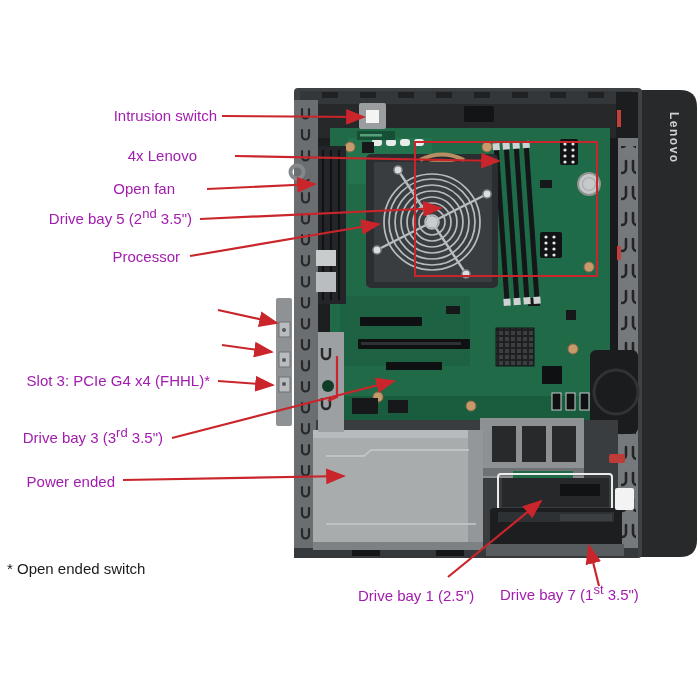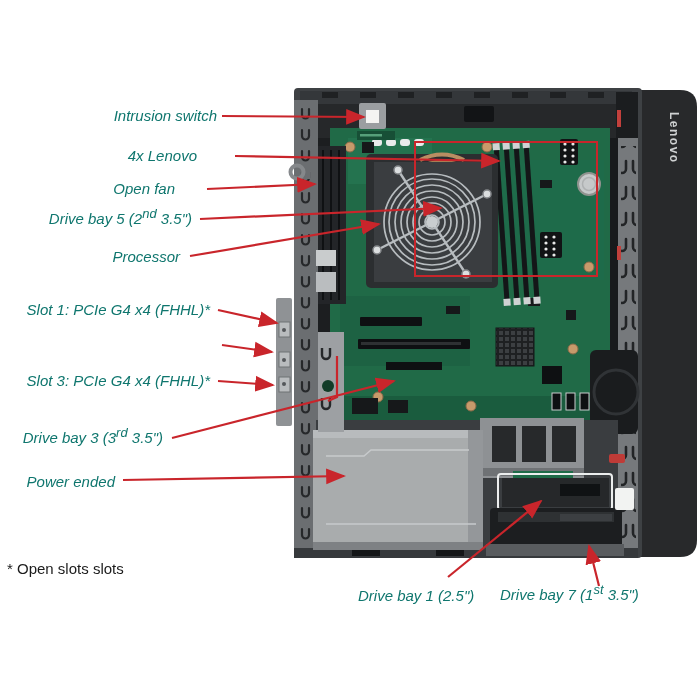--- a/index.html
+++ b/index.html
@@ -1,20 +1,20 @@
 <!DOCTYPE html>
 <html><head>
 <meta charset="utf-8">
 <style>
   html,body{margin:0;padding:0;}
   body{width:700px;height:700px;background:#ffffff;position:relative;overflow:hidden;
        font-family:"Liberation Sans", sans-serif;}
   .stage{position:absolute;inset:0;width:700px;height:700px;}
   svg.art{position:absolute;left:0;top:0;}
-  .callout{position:absolute;font-size:15px;color:#0f766e;white-space:nowrap;line-height:20px;font-style:italic;}
+  .callout{position:absolute;font-size:15px;color:#a21caf;white-space:nowrap;line-height:20px;}
   .callout sup{font-size:13px;vertical-align:super;line-height:0;}
   .footnote{position:absolute;font-size:15px;color:#1b1b1b;white-space:nowrap;}
   .brand{position:absolute;writing-mode:vertical-rl;font-size:12px;font-weight:600;
          color:#cfd1d2;letter-spacing:1.5px;}
 </style>
 </head>
 <body>
 
 <div class="stage">
 
@@ -295,28 +295,27 @@
 <div class="callout" style="right:483px;top:106px;"><span>Intrusion switch</span><sup></sup><span></span></div>
 
 <div class="callout" style="right:503px;top:146px;"><span>4x Lenovo</span><sup></sup><span></span></div>
 
 <div class="callout" style="right:525px;top:179px;"><span>Open fan</span><sup></sup><span></span></div>
 
 <div class="callout" style="right:508px;top:209px;"><span>Drive bay 5 (2</span><sup>nd</sup><span> 3.5")</span></div>
 
 <div class="callout" style="right:520px;top:247px;"><span>Processor</span><sup></sup><span></span></div>
 
-<div class="callout" style="right:490px;top:300px;"><span>Slot 1: PCIe G4 x4 (FHHL)*</span><sup></sup><span></span></div>
 
 
 <div class="callout" style="right:490px;top:371px;"><span>Slot 3: PCIe G4 x4 (FHHL)*</span><sup></sup><span></span></div>
 
 <div class="callout" style="right:537px;top:428px;"><span>Drive bay 3 (3</span><sup>rd</sup><span> 3.5")</span></div>
 
 <div class="callout" style="right:585px;top:472px;"><span>Power ended</span><sup></sup><span></span></div>
 
-<div class="footnote" style="left:7px;top:560px;">* Open slots slots</div>
+<div class="footnote" style="left:7px;top:560px;">* Open ended switch</div>
 
 <div class="callout" style="left:358px;top:586px;"><span>Drive bay 1 (2.5")</span><sup></sup><span></span></div>
 
 <div class="callout" style="left:500px;top:585px;"><span>Drive bay 7 (1</span><sup>st</sup><span> 3.5")</span></div>
 
 </div>
 
 </body></html>

